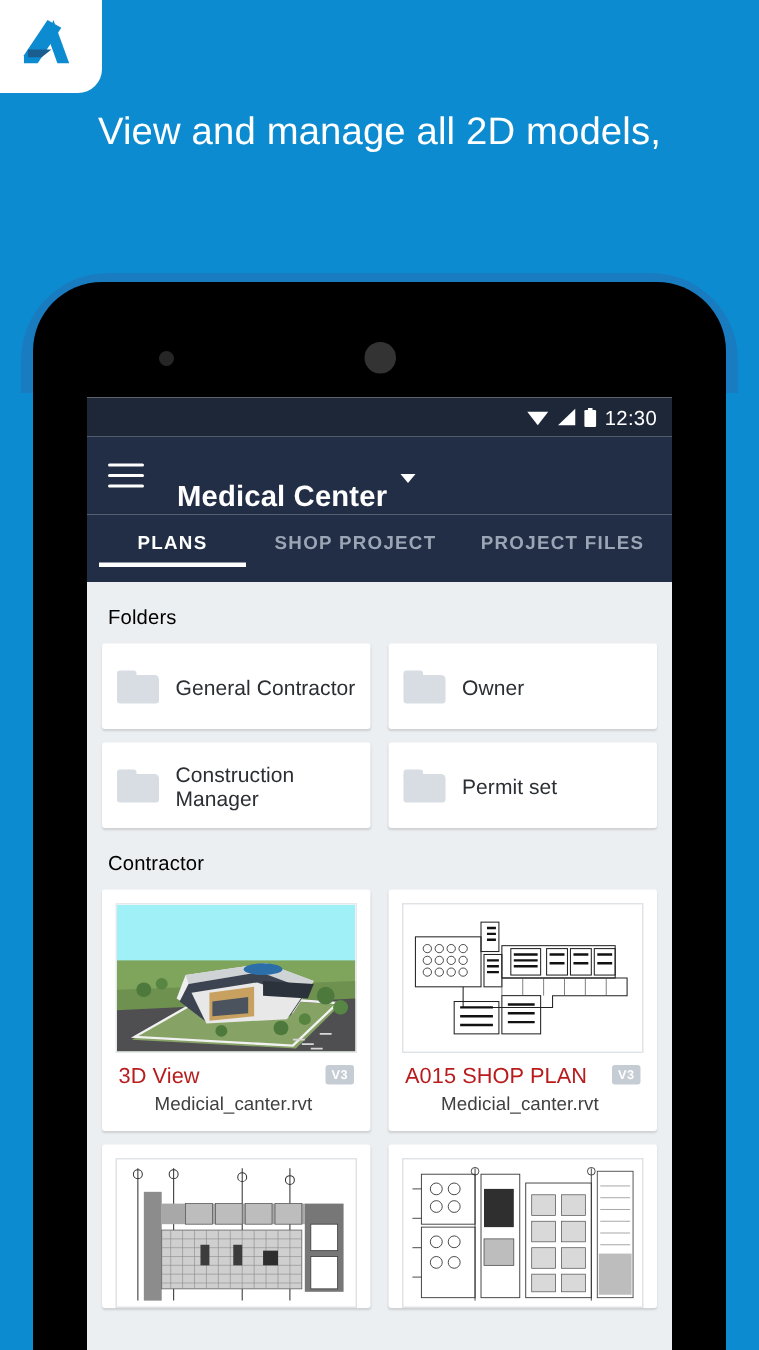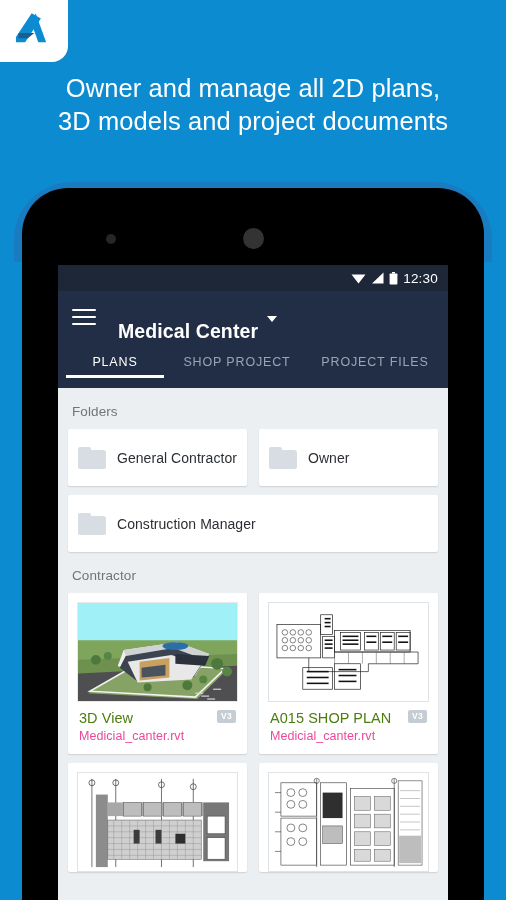--- a/index.html
+++ b/index.html
@@ -103,42 +103,42 @@
     border-top:6px solid #ffffff;
   }
 
   
   .tabs{
     height:45px; background:#212e45;
     display:flex; align-items:flex-start; padding-left:0;
     position:relative;
   }
   .tab{
-    font-size:12.5px; letter-spacing:0.85px; font-weight:400;
+    font-size:12.5px; letter-spacing:0.85px; font-weight:700;
     color:#9aa5b5; padding:12px 0 0 0; cursor:pointer;
     position:relative; text-align:center;
   }
   .tab.t1{ width:114px; }
   .tab.t2{ width:130px; }
   .tab.t3{ width:146px; }
   .tab.active{ color:#ffffff; }
   .tab.active::after{
     content:""; position:absolute; left:8px; right:8px; bottom:-9px;
     height:3px; background:#ffffff;
   }
 
   
   .content{
     background:#eceff1;
     height:560px;
     overflow:hidden;
     padding:0 10px;
   }
   .sect-label{
-    color:#737373; font-size:13.5px;
+    color:#000000; font-size:13.5px;
     padding:16px 4px 10px 4px;
     letter-spacing:0.1px;
   }
   .grid2{ display:flex; gap:12px; }
   .grid2 + .grid2{ margin-top:9px; }
 
   .folder-card{
     flex:1; background:#ffffff; border-radius:2px;
     height:57px; display:flex; align-items:center;
     padding:0 10px; gap:11px;
@@ -169,25 +169,25 @@
     box-shadow:0 1px 1.5px rgba(0,0,0,0.13);
     padding:9px 9px 0 9px; cursor:pointer;
   }
   .doc-thumb{
     width:100%; height:100px; overflow:hidden; position:relative;
     border:1px solid #e6e9ec; background:#ffffff;
   }
   .doc-thumb.plain{ border:1px solid #dfe3e6; }
   .doc-meta{ padding:8px 2px 11px 2px; position:relative; }
   .doc-title{
-    font-size:14.5px; color:#4d7c0f; letter-spacing:0.05px;
+    font-size:14.5px; color:#b91c1c; letter-spacing:0.05px;
     white-space:nowrap; overflow:hidden;
   }
   .doc-sub{
-    font-size:12.5px; color:#ec4899; margin-top:3px; letter-spacing:0.05px;
+    font-size:12.5px; color:#404040; margin-top:3px; letter-spacing:0.05px;margin-left:24px;
   }
   .ver-badge{
     position:absolute; right:2px; top:8px;
     background:#c5ccd3; color:#ffffff;
     font-size:8.5px; font-weight:700;
     border-radius:2px; padding:2px 4px 2px 4px;
     letter-spacing:0.3px; line-height:9px;
   }
   .docs-row2{ margin-top:9px; }
   .docs-row2 .doc-thumb{ height:100px; }
@@ -203,22 +203,21 @@
   <span>
     <svg viewBox="0 0 64 64" aria-hidden="true">
       <path d="M30 8 L6 44 L6 52 L20 52 L44 16 Z" fill="#0d8bd0"></path>
       <path d="M36 8 L52 52 L40 52 L30 24 Z" fill="#0d8bd0"></path>
       <path d="M10 38 L34 38 L24 46 L10 46 Z" fill="#1a5e8f"></path>
     </svg>
   </span>
 </div>
 
 <div class="headline">
-  <span class="l1">Owner and manage all 2D plans,</span>
-  <span class="l2">3D models and project documents</span>
+  <span class="l1">View and manage all 2D models,</span>
 </div>
 
 <div class="phone">
   <div class="phone-inner">
     <div class="cam-small"></div>
     <div class="cam-big"></div>
   </div>
 
   <div class="screen">
 
@@ -270,20 +269,24 @@
         <div class="folder-card">
           <span class="folder-ico"></span>
           <span class="folder-name">Owner</span>
         </div>
       </div>
 
       <div class="grid2">
         <div class="folder-card">
           <span class="folder-ico"></span>
           <span class="folder-name">Construction Manager</span>
+        </div>
+        <div class="folder-card">
+          <span class="folder-ico"></span>
+          <span class="folder-name">Permit set</span>
         </div>
       </div>
 
       <div class="sect-label">Contractor</div>
 
       <div class="grid2">
 
         <div class="doc-card">
           <div class="doc-thumb">
             <svg class="full" viewBox="0 0 160 100" preserveAspectRatio="none" aria-hidden="true">

